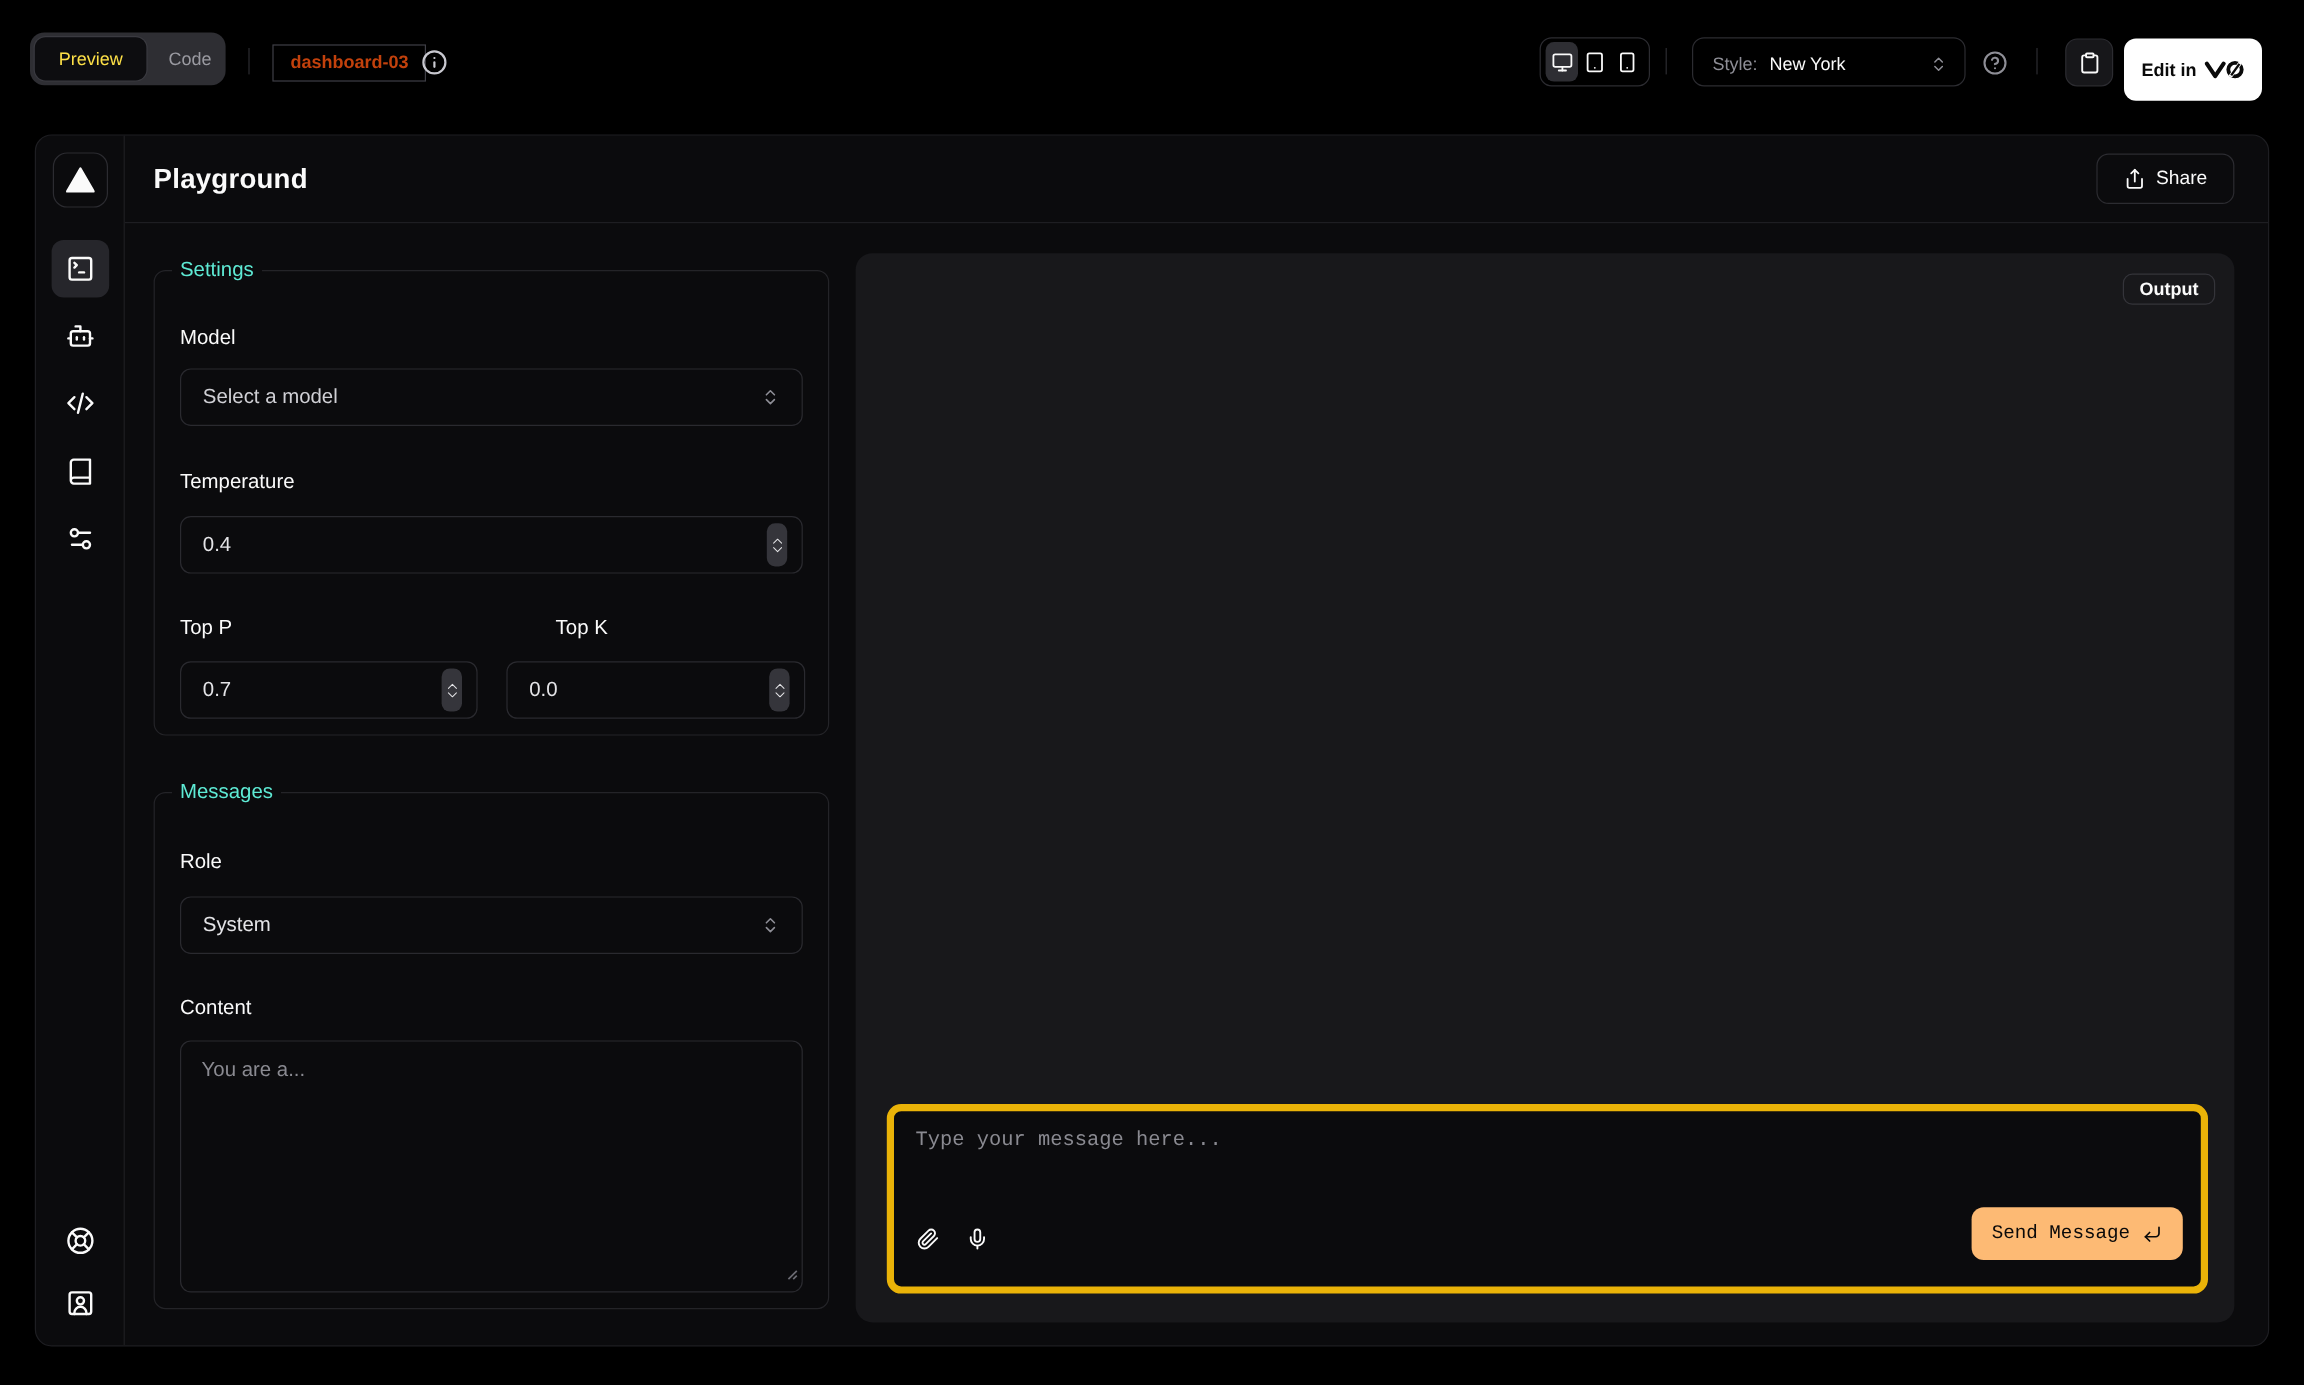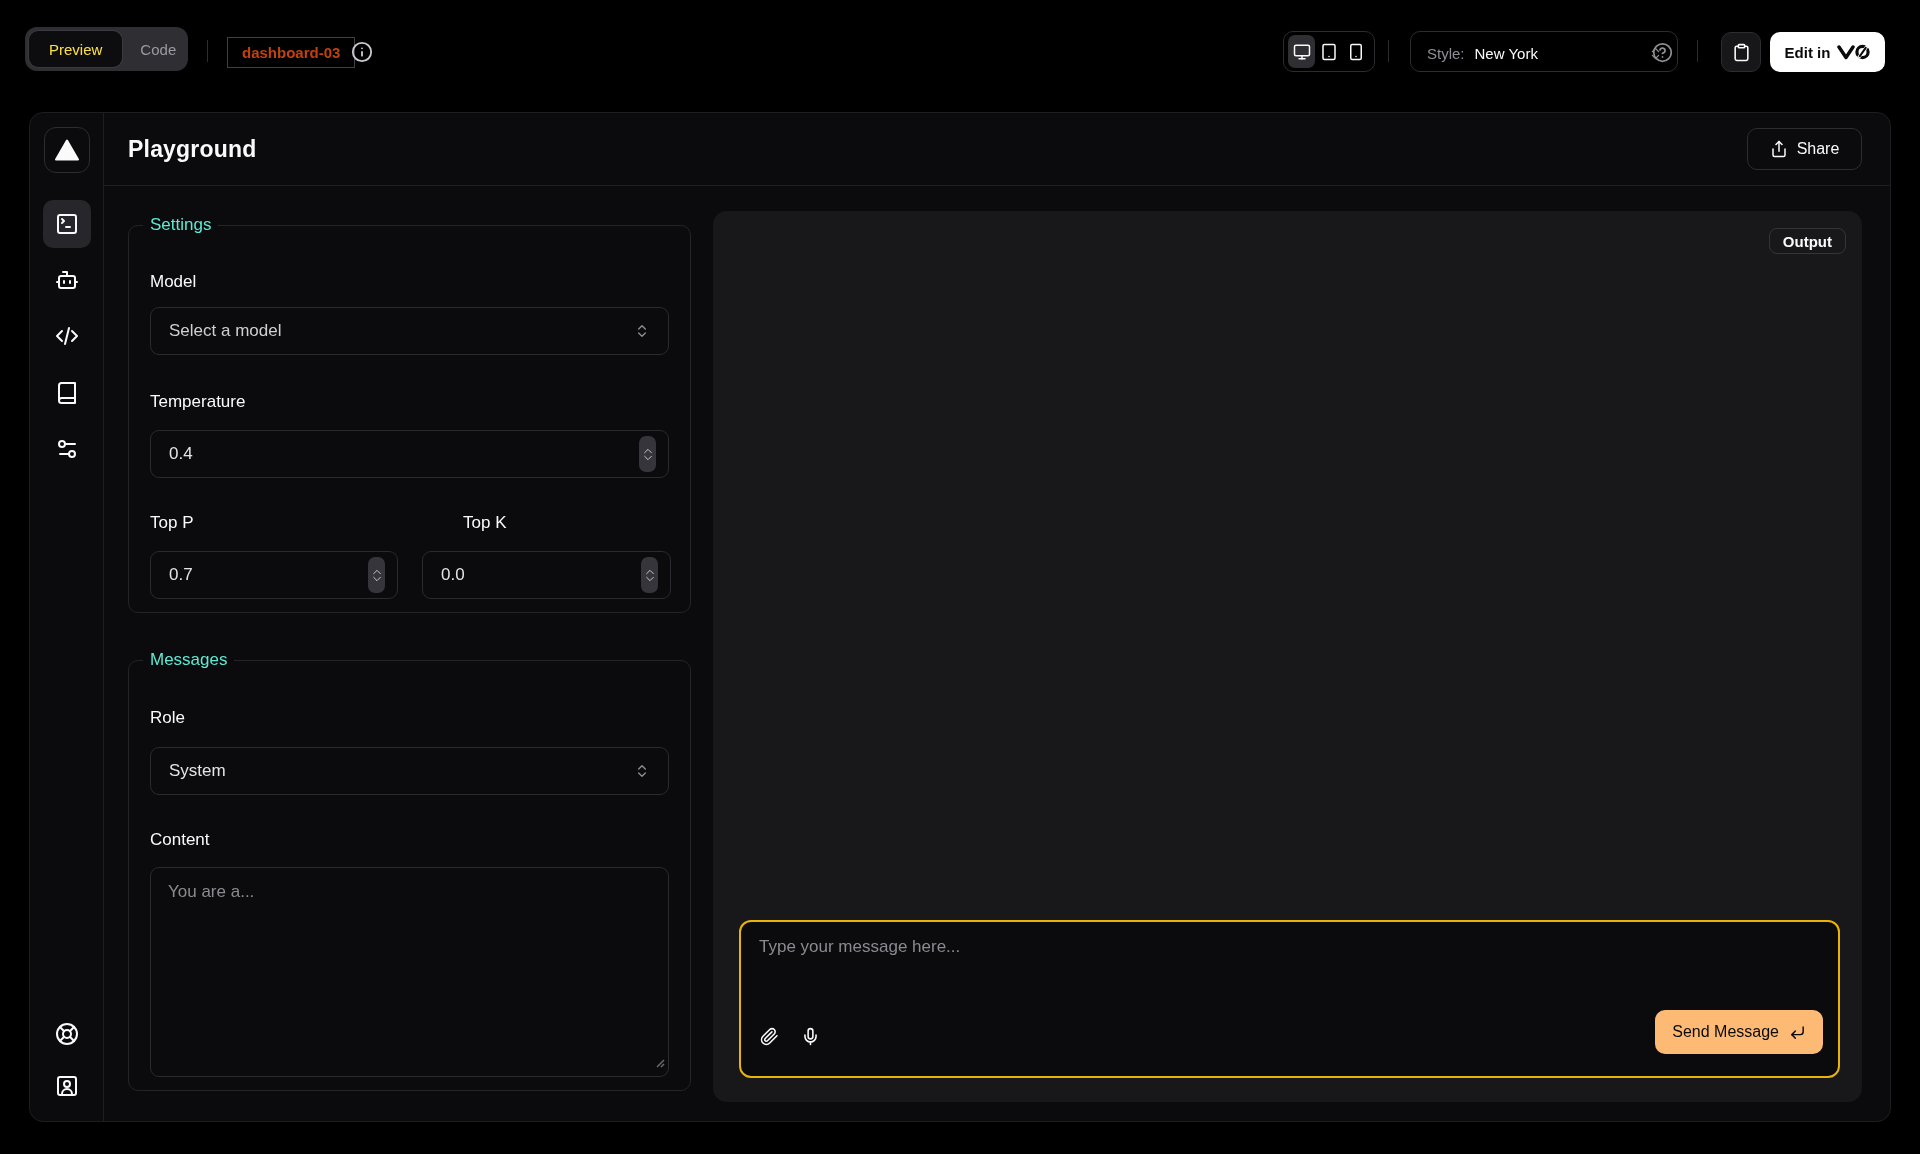--- a/index.html
+++ b/index.html
@@ -14,27 +14,27 @@
   .seg-btn.active { background:#0d0d10; color:#fde047; padding:0 20px; box-shadow:0 0 0 1px #3a3a40; }
   .seg-btn.inactive { color:#9a9aa1; padding:0 18px; }
   .tb-divider { position:absolute; top:40px; width:1px; height:22px; background:#2c2c31; }
   .proj-badge { position:absolute; left:227px; top:37px; height:31px; padding:0 14px; border:1px solid #3f3f46; border-radius:0; display:flex; align-items:center; font-size:15px; font-weight:600; color:#c2410c; background:transparent; }
   .icon-plain { position:absolute; color:#c8c8cf; display:flex; align-items:center; justify-content:center; }
 
   .device-group { position:absolute; left:1283px; top:31px; width:92px; height:41px; border:1px solid #2c2c31; border-radius:10px; display:flex; align-items:center; justify-content:space-between; padding:3px 4px; }
   .device-btn { width:28px; height:33px; border-radius:7px; display:flex; align-items:center; justify-content:center; color:#fafafa; cursor:pointer; }
   .device-btn.active { background:#2e2e33; }
 
-  .style-select { position:absolute; left:1410px; top:31px; width:268px; height:41px; border:1px solid #2c2c31; border-radius:10px; display:flex; align-items:center; padding:4px 14px 0 16px; cursor:pointer; }
+  .style-select { position:absolute; left:1410px; top:31px; width:228px; height:41px; border:1px solid #2c2c31; border-radius:10px; display:flex; align-items:center; padding:4px 14px 0 16px; cursor:pointer; }
   .style-select .lbl { font-size:15px; color:#8e8e96; }
   .style-select .val { font-size:15px; color:#fafafa; margin-left:10px; font-weight:500; }
   .style-select .chev { margin-left:auto; color:#8e8e96; }
 
   .sq-btn { position:absolute; width:40px; height:40px; border:1px solid #2c2c31; border-radius:10px; background:#17171a; display:flex; align-items:center; justify-content:center; color:#fafafa; cursor:pointer; }
-  .edit-btn { position:absolute; left:1770px; top:32px; width:115px; height:40px; background:#fff; border-radius:10px; display:flex; align-items:center; justify-content:center; gap:7px; color:#0a0a0a; font-size:15px; font-weight:600; cursor:pointer; }
+  .edit-btn { position:absolute; left:1770px; top:32px; width:115px; height:52px; background:#fff; border-radius:10px; display:flex; align-items:center; justify-content:center; gap:7px; color:#0a0a0a; font-size:15px; font-weight:600; cursor:pointer; }
 
   
   .panel { position:absolute; left:29px; top:112px; width:1862px; height:1010px; background:#0b0b0d; border:1px solid #1e1e22; border-radius:14px; }
 
   .sidebar { position:absolute; left:0; top:0; width:74px; height:100%; border-right:1px solid #1e1e22; }
   .logo-btn { position:absolute; left:14px; top:14px; width:46px; height:46px; border:1px solid #2c2c31; border-radius:12px; display:flex; align-items:center; justify-content:center; cursor:pointer; }
   .nav-btn { position:absolute; left:13px; width:48px; height:48px; border-radius:10px; display:flex; align-items:center; justify-content:center; color:#fafafa; cursor:pointer; }
   .nav-btn.active { background:#26262b; }
 
   .hdr { position:absolute; left:74px; top:0; right:0; height:73px; border-bottom:1px solid #1e1e22; display:flex; align-items:center; padding:0 28px 0 24px; }
@@ -54,21 +54,21 @@
   .num { position:absolute; height:48px; border:1px solid #2a2a2f; border-radius:9px; display:flex; align-items:center; padding:0 12px 0 18px; font-size:17px; color:#e4e4e7; }
   .spinner { margin-left:auto; width:17px; height:36px; background:#35353b; border-radius:7px; display:flex; flex-direction:column; align-items:center; justify-content:center; gap:1px; color:#e4e4e7; cursor:pointer; }
   .ta-wrap { position:absolute; left:21px; right:21px; }
   textarea.ta { width:100%; height:100%; background:transparent; border:1px solid #2a2a2f; border-radius:9px; padding:14px 17px; font-size:17px; font-family:inherit; color:#e4e4e7; resize:none; outline:none; }
   textarea.ta::placeholder, textarea.cta::placeholder { color:#8a8a91; }
   .resize-handle { position:absolute; right:4px; bottom:5px; color:#6b6b72; pointer-events:none; }
 
   
   .output { position:absolute; left:609px; top:25px; right:28px; bottom:19px; background:#18181b; border-radius:14px; }
   .out-badge { position:absolute; top:17px; right:16px; height:26px; padding:0 13px; border:1px solid #34343a; border-radius:8px; display:flex; align-items:center; font-size:15px; font-weight:600; color:#fafafa; }
-  .composer { position:absolute; left:26px; right:22px; bottom:24px; height:158px; background:#0b0b0d; border:2px solid #eab308; border-radius:12px; }
+  .composer { position:absolute; left:26px; right:22px; bottom:24px; height:158px; background:#0b0b0d; border:6px solid #eab308; border-radius:12px;font-family:Liberation Mono, monospace; }
   textarea.cta { position:absolute; left:0; top:0; width:100%; height:88px; background:transparent; border:none; outline:none; resize:none; padding:15px 18px; font-size:17px; font-family:inherit; color:#e4e4e7; }
   .ghost-btn { position:absolute; bottom:22px; width:36px; height:36px; border-radius:8px; display:flex; align-items:center; justify-content:center; color:#fafafa; cursor:pointer; }
   .send-btn { position:absolute; right:15px; bottom:22px; height:44px; padding:0 17px; background:#fdba74; border-radius:10px; display:flex; align-items:center; gap:10px; color:#0a0a0a; font-size:16px; font-weight:500; cursor:pointer; }
 </style>
 </head>
 <body>
 
 <div class="toolbar">
   <div class="seg">
     <div class="seg-btn active">Preview</div>

